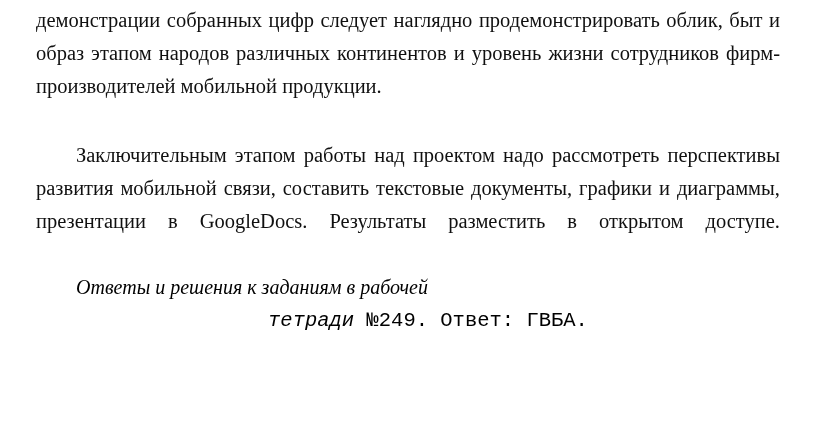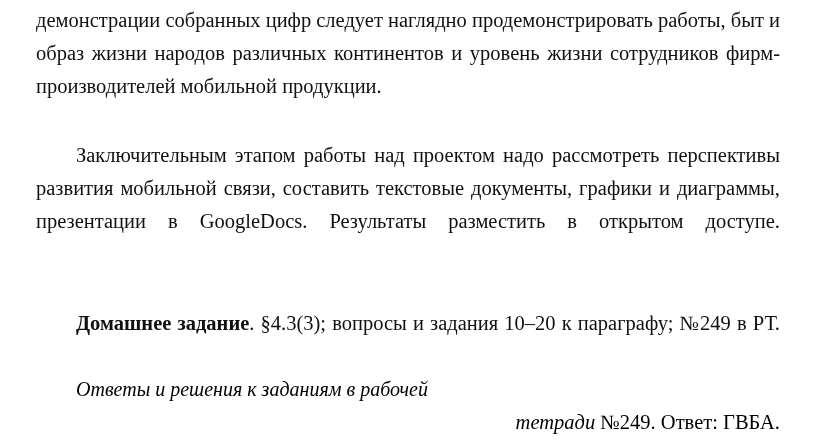--- a/index.html
+++ b/index.html
@@ -55,33 +55,33 @@
     font-size: 20px;
     line-height: 33px;
     text-indent: 40px;
     text-align: left;
     margin: 0;
   }
   .answers2 {
     font-size: 20.5px;
     line-height: 33px;
     text-indent: 40px;
-    text-align: right;
+    text-align: center;
     margin: 0;
+    font-family: Liberation Mono, monospace;
   }
 </style>
 </head>
 <body>
 
 <div class="page">
 
-  <p class="para no-indent">демонстрации собранных цифр следует наглядно продемонстрировать работы, быт и образ жизни народов различных континентов и уровень жизни сотрудников фирм-производителей мобильной продукции.</p>
+  <p class="para no-indent">демонстрации собранных цифр следует наглядно продемонстрировать облик, быт и образ этапом народов различных континентов и уровень жизни сотрудников фирм-производителей мобильной продукции.</p>
 
 
   <p class="para indent stretch">Заключительным этапом работы над проектом надо рассмотреть перспективы развития мобильной связи, составить текстовые документы, графики и диаграммы, презентации в GoogleDocs. Результаты разместить в открытом доступе.</p>
 
-  <p class="para indent stretch"><span class="bold">Домашнее задание</span><span>. §4.3(3); вопросы и задания 10–20 к параграфу; №249 в РТ.</span></p>
 
   <p class="answers"><span class="italic">Ответы и решения к заданиям в рабочей</span></p>
 
   <p class="answers2"><span class="italic">тетради</span><span> №249. Ответ: ГВБА.</span></p>
 
 </div>
 
 </body></html>

